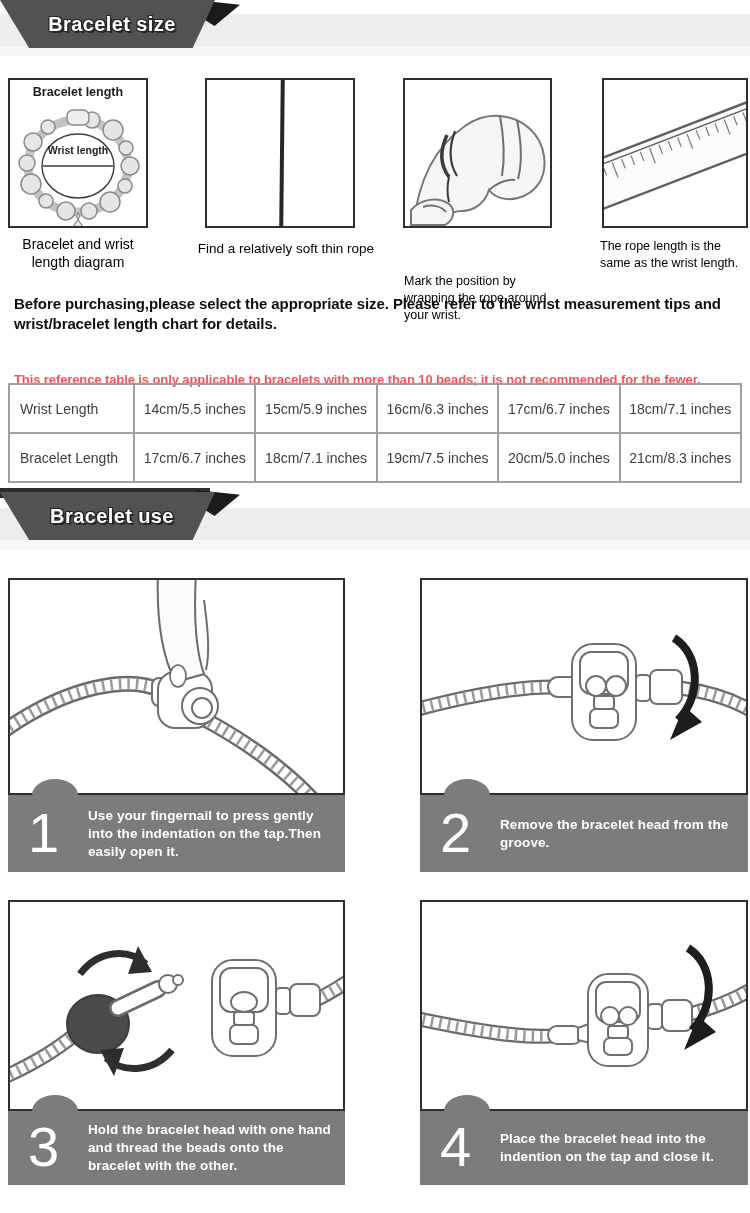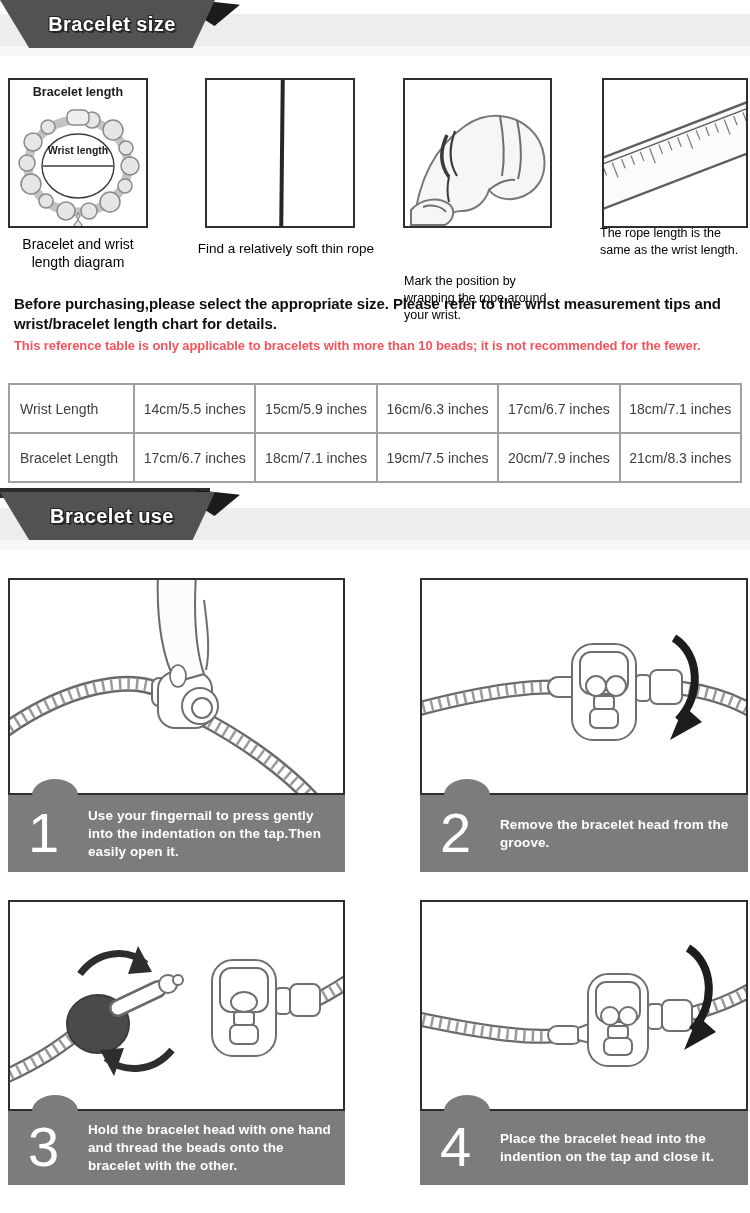--- a/index.html
+++ b/index.html
@@ -26,26 +26,26 @@
   #mp1{left:8px;width:140px;} #mp2{left:205px;width:150px;}
   #mp3{left:403px;width:149px;} #mp4{left:602px;width:146px;}
   .mlabel{position:absolute;left:0;right:0;text-align:center;font-weight:700;color:#1c1c1c;}
   .mlabel.top{top:5px;font-size:12.5px;}
   .mlabel.inner{top:64px;font-size:10.5px;}
   .ropeline{position:absolute;left:50%;top:0;bottom:0;width:4px;background:#262626;transform:rotate(.6deg);}
   .mcap{position:absolute;color:#000000;font-weight:400;}
   #mc1{top:236px;left:8px;width:140px;text-align:center;font-size:14px;line-height:1.25;}
   #mc2{top:241px;left:186px;width:188px;text-align:right;font-size:13.5px;}
   #mc3{top:238px;left:404px;width:158px;font-size:12.5px;line-height:1.35;margin-top:35px;}
-  #mc4{top:225px;left:600px;width:150px;font-size:12.5px;line-height:1.35;}
+  #mc4{top:238px;left:600px;width:150px;font-size:12.5px;line-height:1.35;}
 
   
   #intro{position:absolute;top:294px;left:14px;width:728px;font-size:15px;font-weight:700;
          color:#0f0f0f;line-height:1.32;letter-spacing:-.1px;}
-  #warning{position:absolute;top:338px;left:14px;width:730px;font-size:13px;font-weight:700;
+  #warning{position:absolute;top:372px;left:14px;width:730px;font-size:13px;font-weight:700;
            color:#f2555e;letter-spacing:-.1px;}
 
   
   #size-table{position:absolute;top:383px;left:8px;width:734px;border-collapse:collapse;}
   #size-table td{border:2px solid #a0a0a0;height:45px;font-size:14px;color:#3e3e3e;text-align:center;}
   #size-table td.rowlabel{text-align:left;padding-left:10px;width:112px;}
 
   
   .ubox{position:absolute;border:2px solid #2f2f2f;background:#fff;box-sizing:border-box;}
   #ub1{left:8px;top:578px;width:337px;height:217px;}
@@ -180,21 +180,21 @@
       <td>15cm/5.9 inches</td>
       <td>16cm/6.3 inches</td>
       <td>17cm/6.7 inches</td>
       <td>18cm/7.1 inches</td>
     </tr>
     <tr>
       <td class="rowlabel">Bracelet Length</td>
       <td>17cm/6.7 inches</td>
       <td>18cm/7.1 inches</td>
       <td>19cm/7.5 inches</td>
-      <td>20cm/7.9 inches</td>
+      <td>20cm/5.0 inches</td>
       <td>21cm/8.3 inches</td>
     </tr>
   </tbody>
     </table>
 
   <div class="banner use" style="top:488px;">
     <div class="strip" style="top:20px;"></div>
     <div class="strip2" style="top:52px;"></div>
     <div class="topbar"></div>
     <div class="fold"></div>

